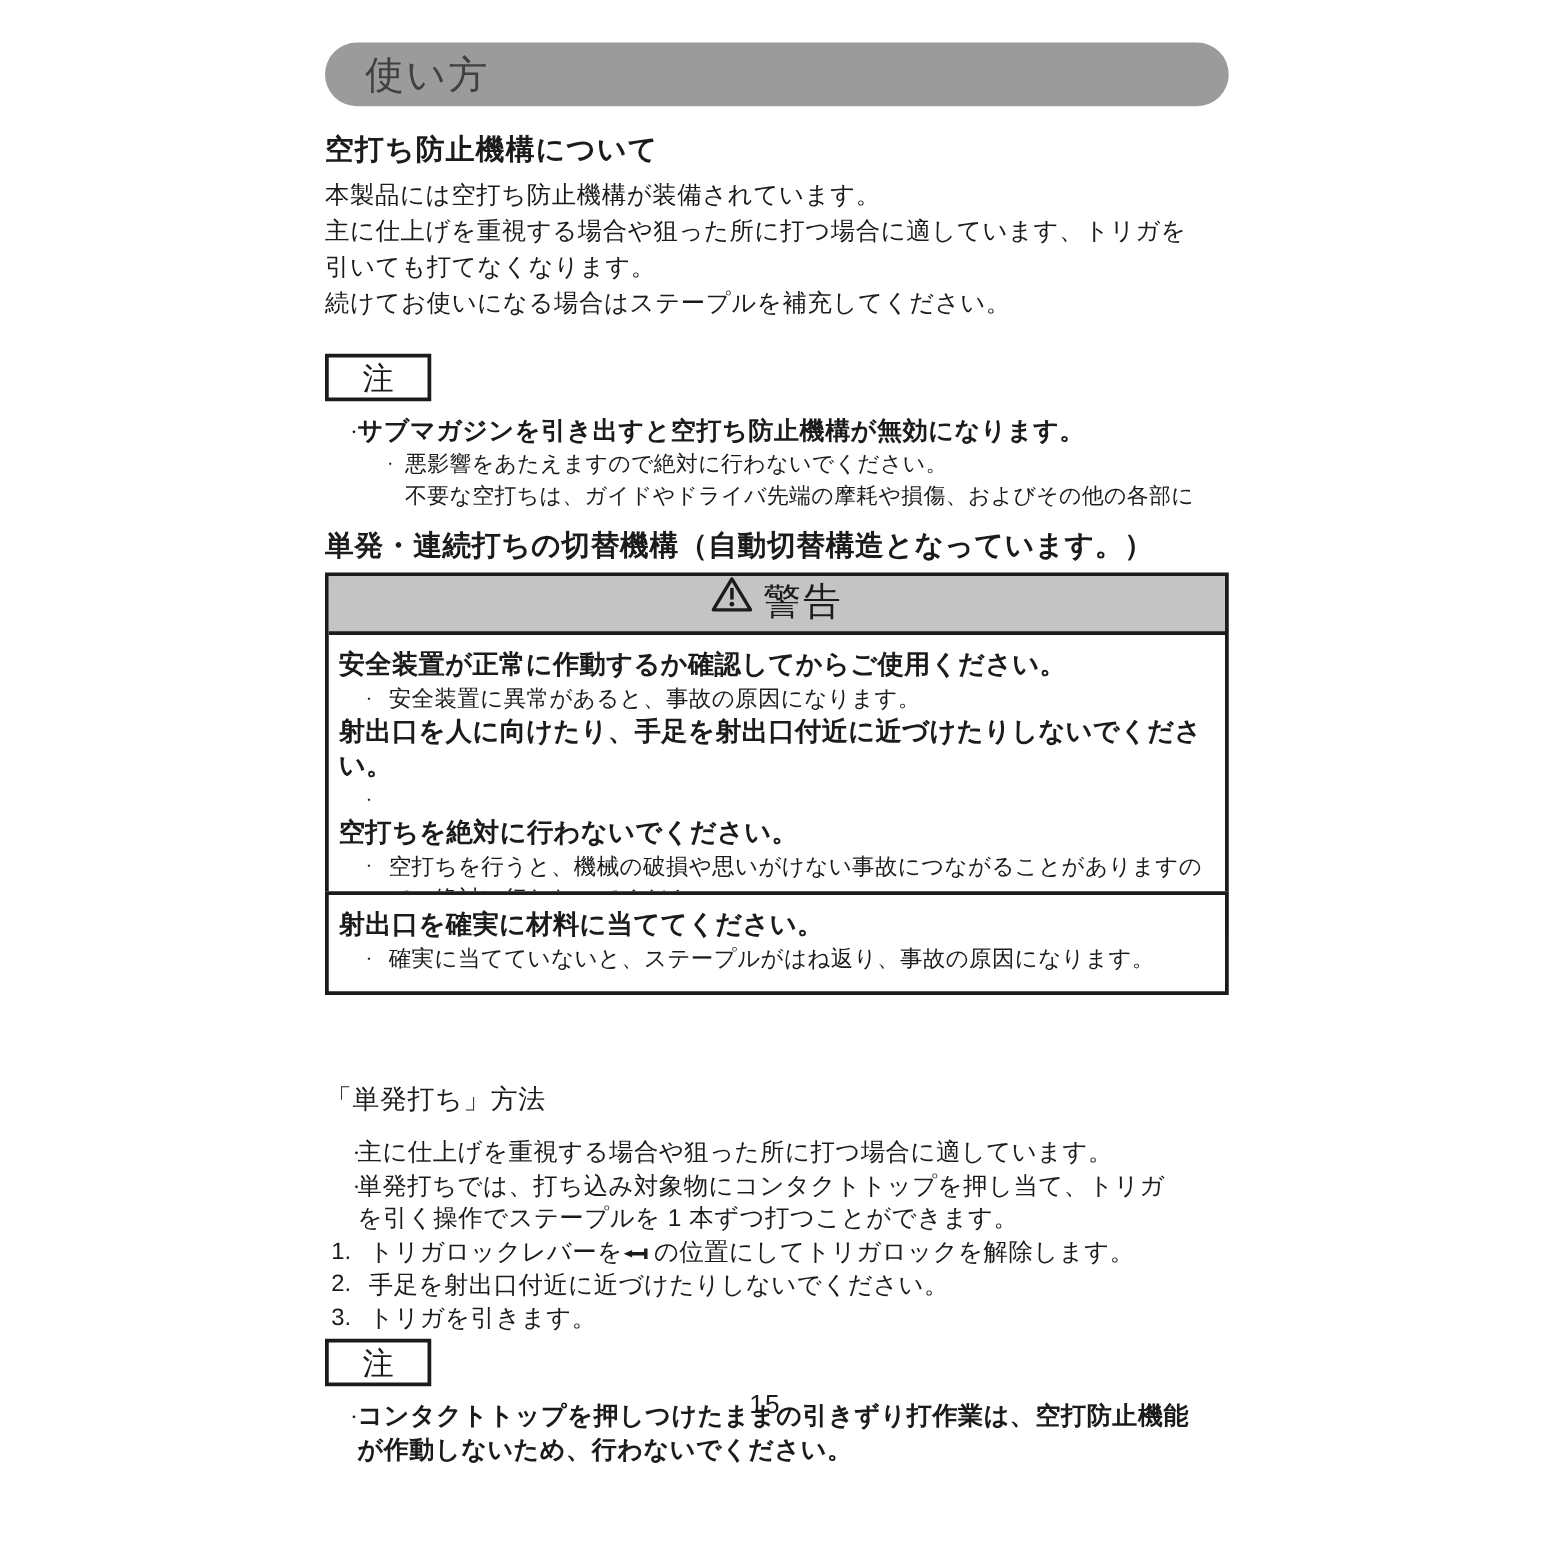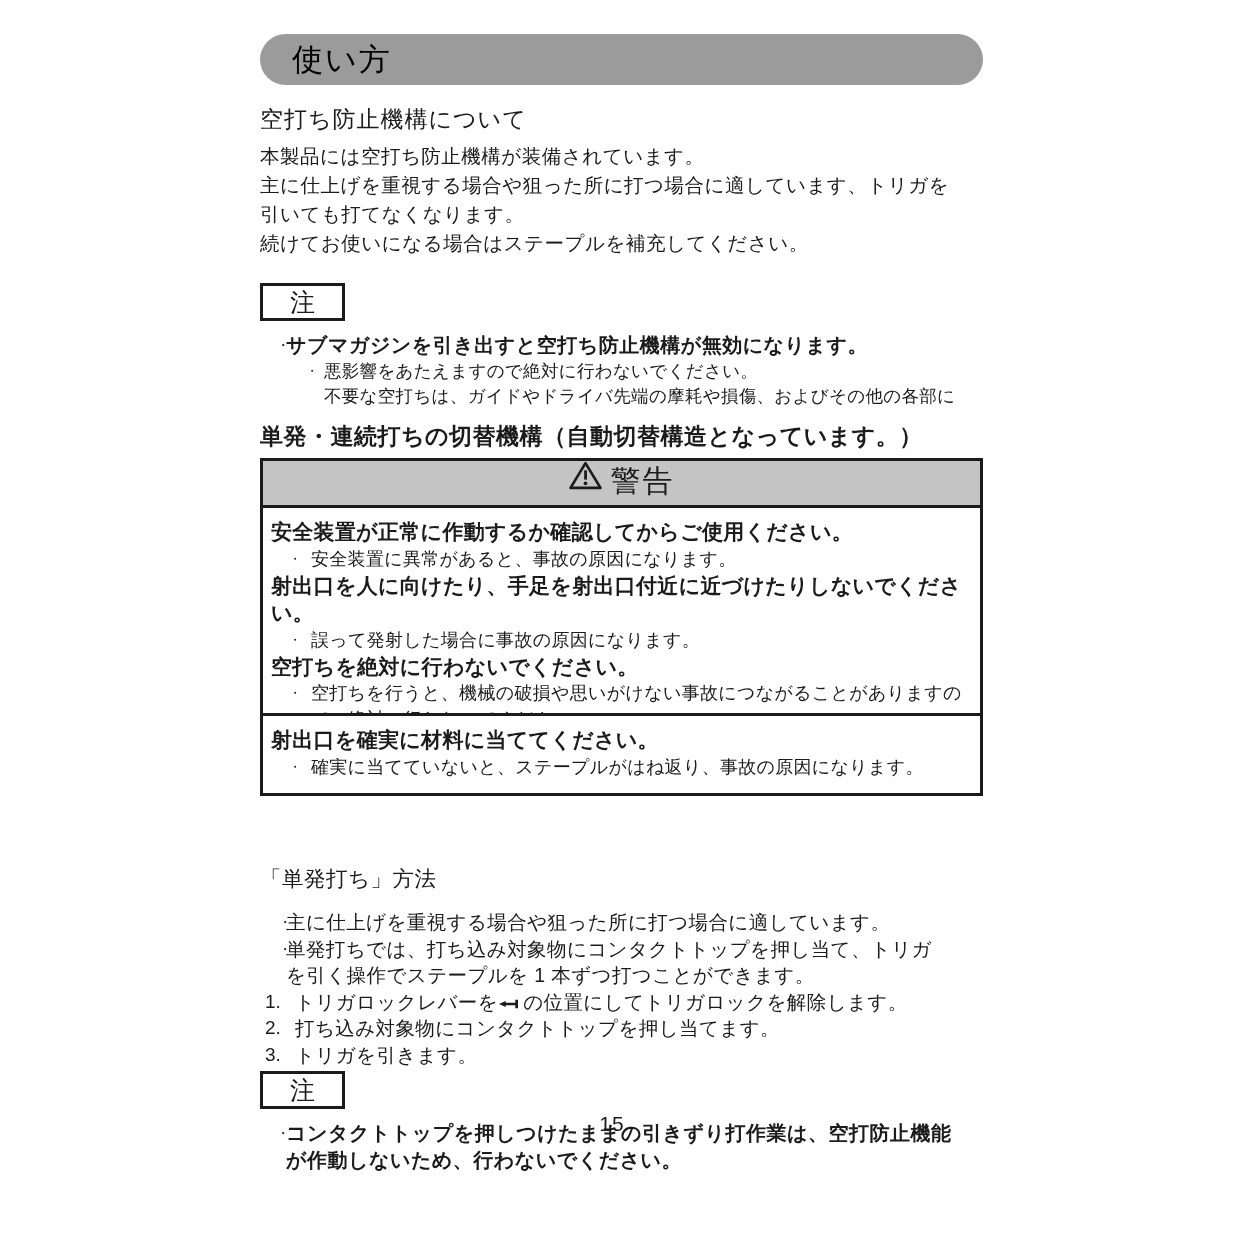--- a/index.html
+++ b/index.html
@@ -3,25 +3,25 @@
 <meta charset="utf-8">
 <style>
   * { margin:0; padding:0; box-sizing:border-box; }
   html,body { width:1240px; height:1240px; background:#ffffff;
     font-family:"Liberation Sans","DejaVu Sans",sans-serif; color:#1b1b1b; }
   .abs { position:absolute; left:260px; width:723px; }
 
   
   .pill { top:34px; height:51px; background:#9b9b9b; border-radius:26px;
     display:flex; align-items:center; padding-left:32px; }
-  .pill-title { color:#000000; font-size:31px; letter-spacing:2px; }
+  .pill-title { color:#404040; font-size:31px; letter-spacing:2px; }
 
   
   .intro { top:104px; }
-  .sec-heading { font-size:23px; font-weight:normal; letter-spacing:1px; margin-bottom:7px; }
+  .sec-heading { font-size:23px; font-weight:bold; letter-spacing:1px; margin-bottom:7px; }
   .body-line { font-size:19.5px; line-height:29px; letter-spacing:0.5px; }
 
   
   .note1 { top:283px; }
   .note2 { top:1071px; }
   .note-label-box { width:85px; height:38px; border:3px solid #1b1b1b;
     display:flex; align-items:center; justify-content:center; }
   .note-label { font-size:25px; }
   .note-body { margin-top:11px; }
   .brow { display:flex; }
@@ -105,21 +105,20 @@
   </div>
   <div class="alert-body">
     <div class="a-heading">安全装置が正常に作動するか確認してからご使用ください。</div>
     <div class="a-detail">
       <span class="bmark">・</span>
       <span class="a-detail-text">安全装置に異常があると、事故の原因になります。</span>
     </div>
     <div class="a-heading">射出口を人に向けたり、手足を射出口付近に近づけたりしないでください。</div>
     <div class="a-detail">
       <span class="bmark">・</span>
-      <span class="a-detail-text">誤って発射した場合に事故の原因になります。</span>
     </div>
     <div class="a-heading">空打ちを絶対に行わないでください。</div>
     <div class="a-detail">
       <span class="bmark">・</span>
       <span>
         <div class="a-detail-text">空打ちを行うと、機械の破損や思いがけない事故につながることがありますの</div>
         <div class="a-detail-text">で、絶対に行わないでください。</div>
       </span>
     </div>
   </div>
@@ -150,21 +149,21 @@
       </span>
     </div>
     <div class="brow">
       <span class="step-num">1.</span>
       <span class="ss-text"><span>トリガロックレバーを</span><svg class="nail-svg" viewBox="0 0 26 12" width="25" height="12">
             <path d="M1 6 L8 2.8 L8 4.6 L18 4.6 L18 1.6 L20.8 1.6 L20.8 10.4 L18 10.4 L18 7.4 L8 7.4 L8 9.2 Z" fill="#1b1b1b"></path>
           </svg><span>の位置にしてトリガロックを解除します。</span></span>
     </div>
     <div class="brow">
       <span class="step-num">2.</span>
-      <span class="ss-text">打ち込み対象物にコンタクトトップを押し当てます。</span>
+      <span class="ss-text">手足を射出口付近に近づけたりしないでください。</span>
     </div>
     <div class="brow">
       <span class="step-num">3.</span>
       <span class="ss-text">トリガを引きます。</span>
     </div>
   </div>
 </div>
 
 <div class="abs note2">
   <div class="note-label-box">

